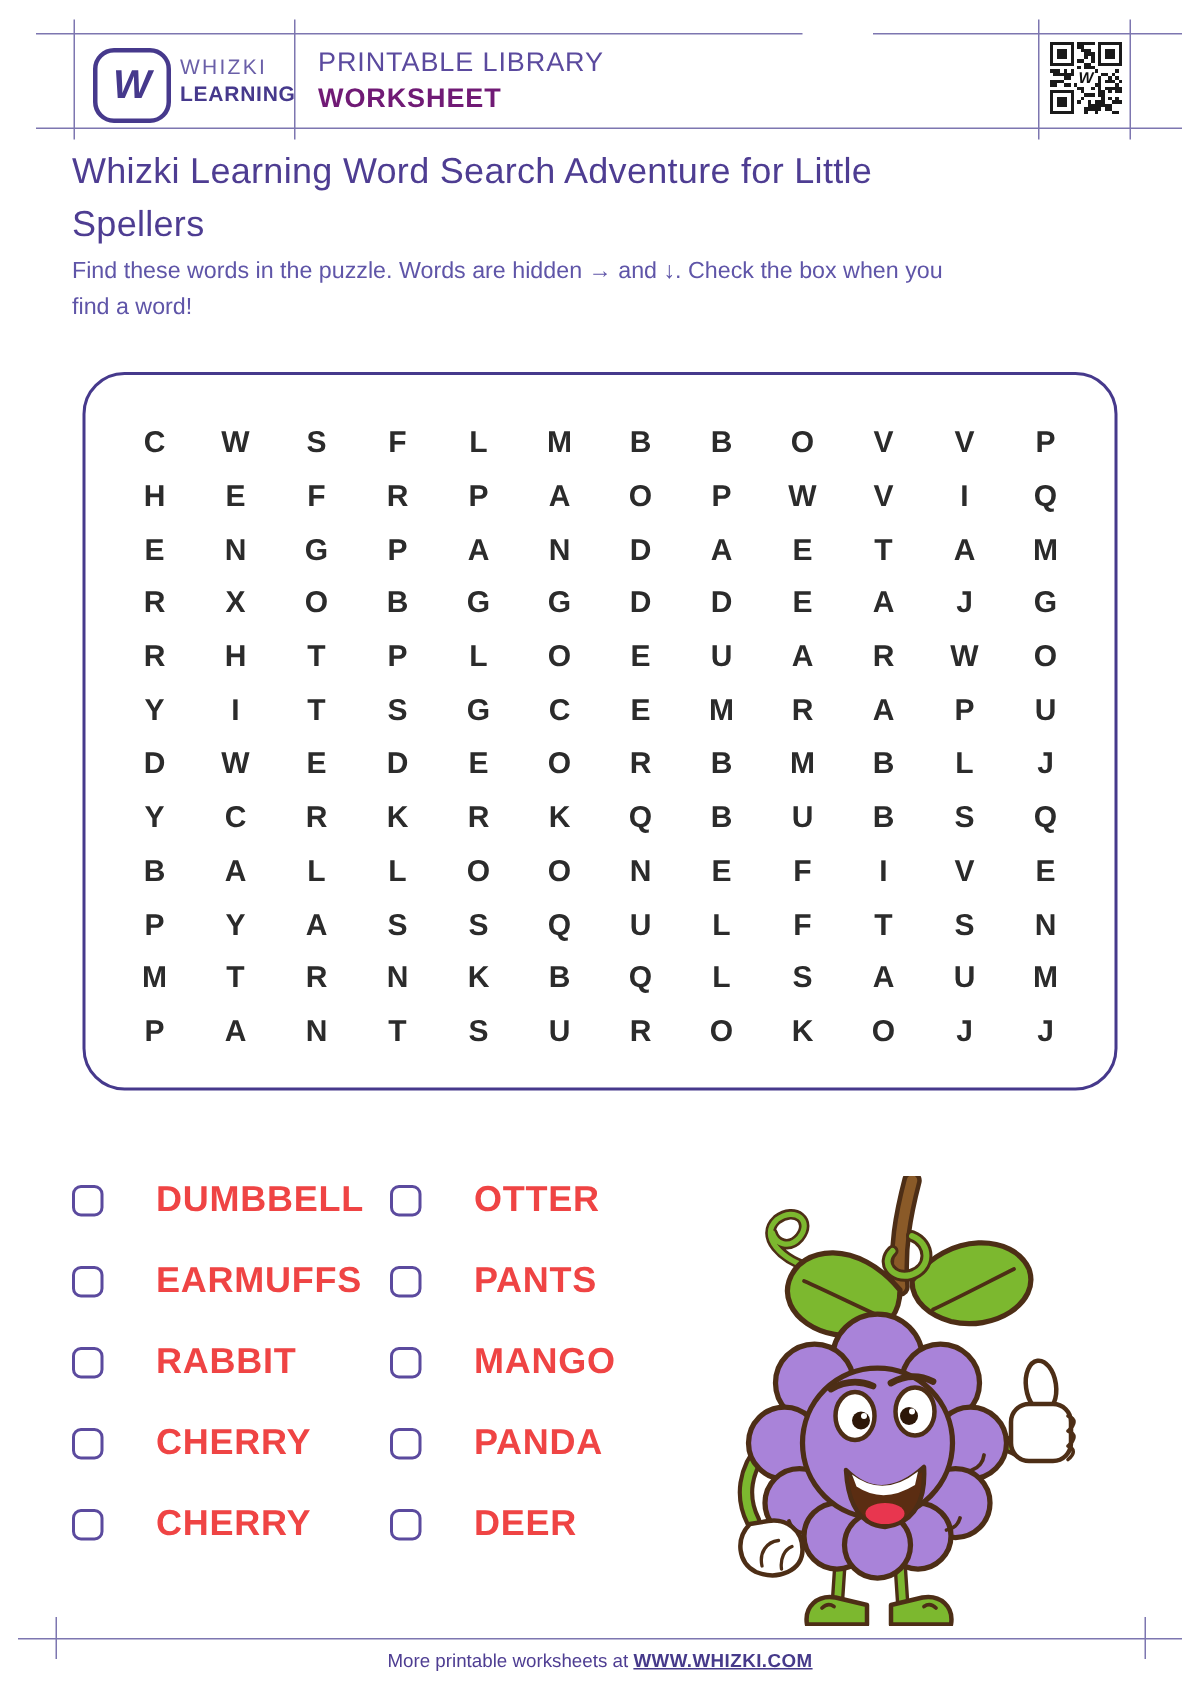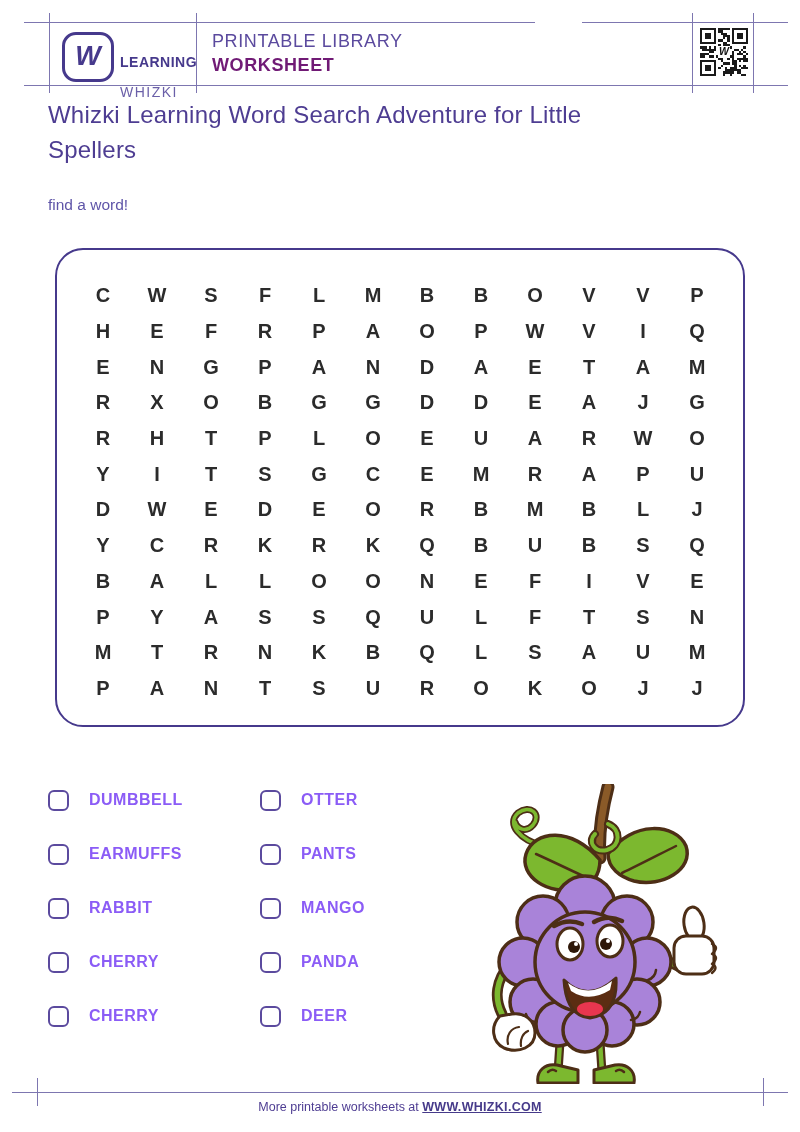--- a/index.html
+++ b/index.html
@@ -8,21 +8,21 @@
 
   
   .mark{position:absolute;background:#7d76b0;}
   .mark.h{height:1px;}
   .mark.v{width:1px;}
 
   
   .logo-box{position:absolute;left:62px;top:32px;width:46px;height:44px;border:3px solid #46398c;
             border-radius:14px;display:flex;align-items:center;justify-content:center;}
   .logo-w{font-size:27px;font-weight:800;font-style:italic;color:#46398c;transform:translateY(-1px);}
-  .brand-name{position:absolute;left:120px;top:36px;font-size:14px;letter-spacing:1.5px;color:#6a5fa8;margin-top:48px;}
+  .brand-name{position:absolute;left:120px;top:36px;font-size:14px;letter-spacing:1.5px;color:#6a5fa8;}
   .brand-suffix{position:absolute;left:120px;top:54px;font-size:14px;font-weight:700;letter-spacing:.5px;color:#46398c;}
   .eyebrow{position:absolute;left:212px;top:31px;font-size:18px;font-weight:500;letter-spacing:.6px;color:#5b4a9e;}
   .doc-type{position:absolute;left:212px;top:55px;font-size:18px;font-weight:800;letter-spacing:.6px;color:#701a75;}
   .qr{position:absolute;left:700px;top:28px;width:48px;height:48px;background:#fff;}
 
   
   .page-title{position:absolute;left:48px;top:97px;width:710px;font-size:24px;font-weight:400;
               color:#4e3d92;line-height:35px;letter-spacing:.2px;}
   .instructions{position:absolute;left:48px;top:169px;width:710px;font-size:15.5px;color:#5f55a8;line-height:24px;}
 
@@ -32,21 +32,21 @@
   .puzzle-grid{position:absolute;left:19px;top:28px;width:648px;
                display:grid;grid-template-columns:repeat(12,54px);grid-auto-rows:35.7px;}
   .cell{display:flex;align-items:center;justify-content:center;font-size:20px;font-weight:700;color:#2b2b2b;}
 
   
   .word-col{position:absolute;top:788px;display:flex;flex-direction:column;gap:30px;}
   .word-col.c1{left:48px;}
   .word-col.c2{left:260px;}
   .word-item{display:flex;align-items:center;height:24px;}
   .checkbox{width:17px;height:17px;border:2.5px solid #5b4a9e;border-radius:6px;background:#fff;flex:0 0 auto;}
-  .word-label{margin-left:20px;font-size:16px;font-weight:800;letter-spacing:.5px;color:#8b5cf6;}
+  .word-label{margin-left:35px;font-size:24px;font-weight:800;letter-spacing:.5px;color:#ef4444;}
 
   
   .mascot{position:absolute;left:488px;top:784px;width:268px;height:300px;}
 
   
   .footer-text{position:absolute;left:0;top:1100px;width:800px;text-align:center;font-size:12.5px;color:#4e3d92;}
   .footer-link{font-weight:800;text-decoration:underline;letter-spacing:.3px;color:#463a8a;}
 </style>
 </head>
 <body>
@@ -187,21 +187,21 @@
         <rect x="14" y="0" width="7" height="7" fill="#1a1a1a"></rect>
         <rect x="15" y="1" width="5" height="5" fill="#fff"></rect>
         <rect x="16" y="2" width="3" height="3" fill="#1a1a1a"></rect>
         <rect x="0" y="14" width="7" height="7" fill="#1a1a1a"></rect>
         <rect x="1" y="15" width="5" height="5" fill="#fff"></rect>
         <rect x="2" y="16" width="3" height="3" fill="#1a1a1a"></rect>
         <text x="10.5" y="12" font-size="4.6" font-weight="bold" font-style="italic" text-anchor="middle" fill="#111" font-family="Liberation Sans, sans-serif">W</text>
       </svg></div>
 
   <h1 class="page-title" style="margin:0;"><span>Whizki Learning Word Search Adventure for Little</span><br><span>Spellers</span></h1>
-  <p class="instructions" style="margin:0;"><br><span>find a word!</span></p>
+  <p class="instructions" style="margin:0;"><span>Find these words in the puzzle. Words are hidden → and ↓. Check the box when you</span><br><span>find a word!</span></p>
 
   <div class="puzzle-panel">
     <div class="puzzle-grid">
         <div class="cell">C</div>
         <div class="cell">W</div>
         <div class="cell">S</div>
         <div class="cell">F</div>
         <div class="cell">L</div>
         <div class="cell">M</div>
         <div class="cell">B</div>

